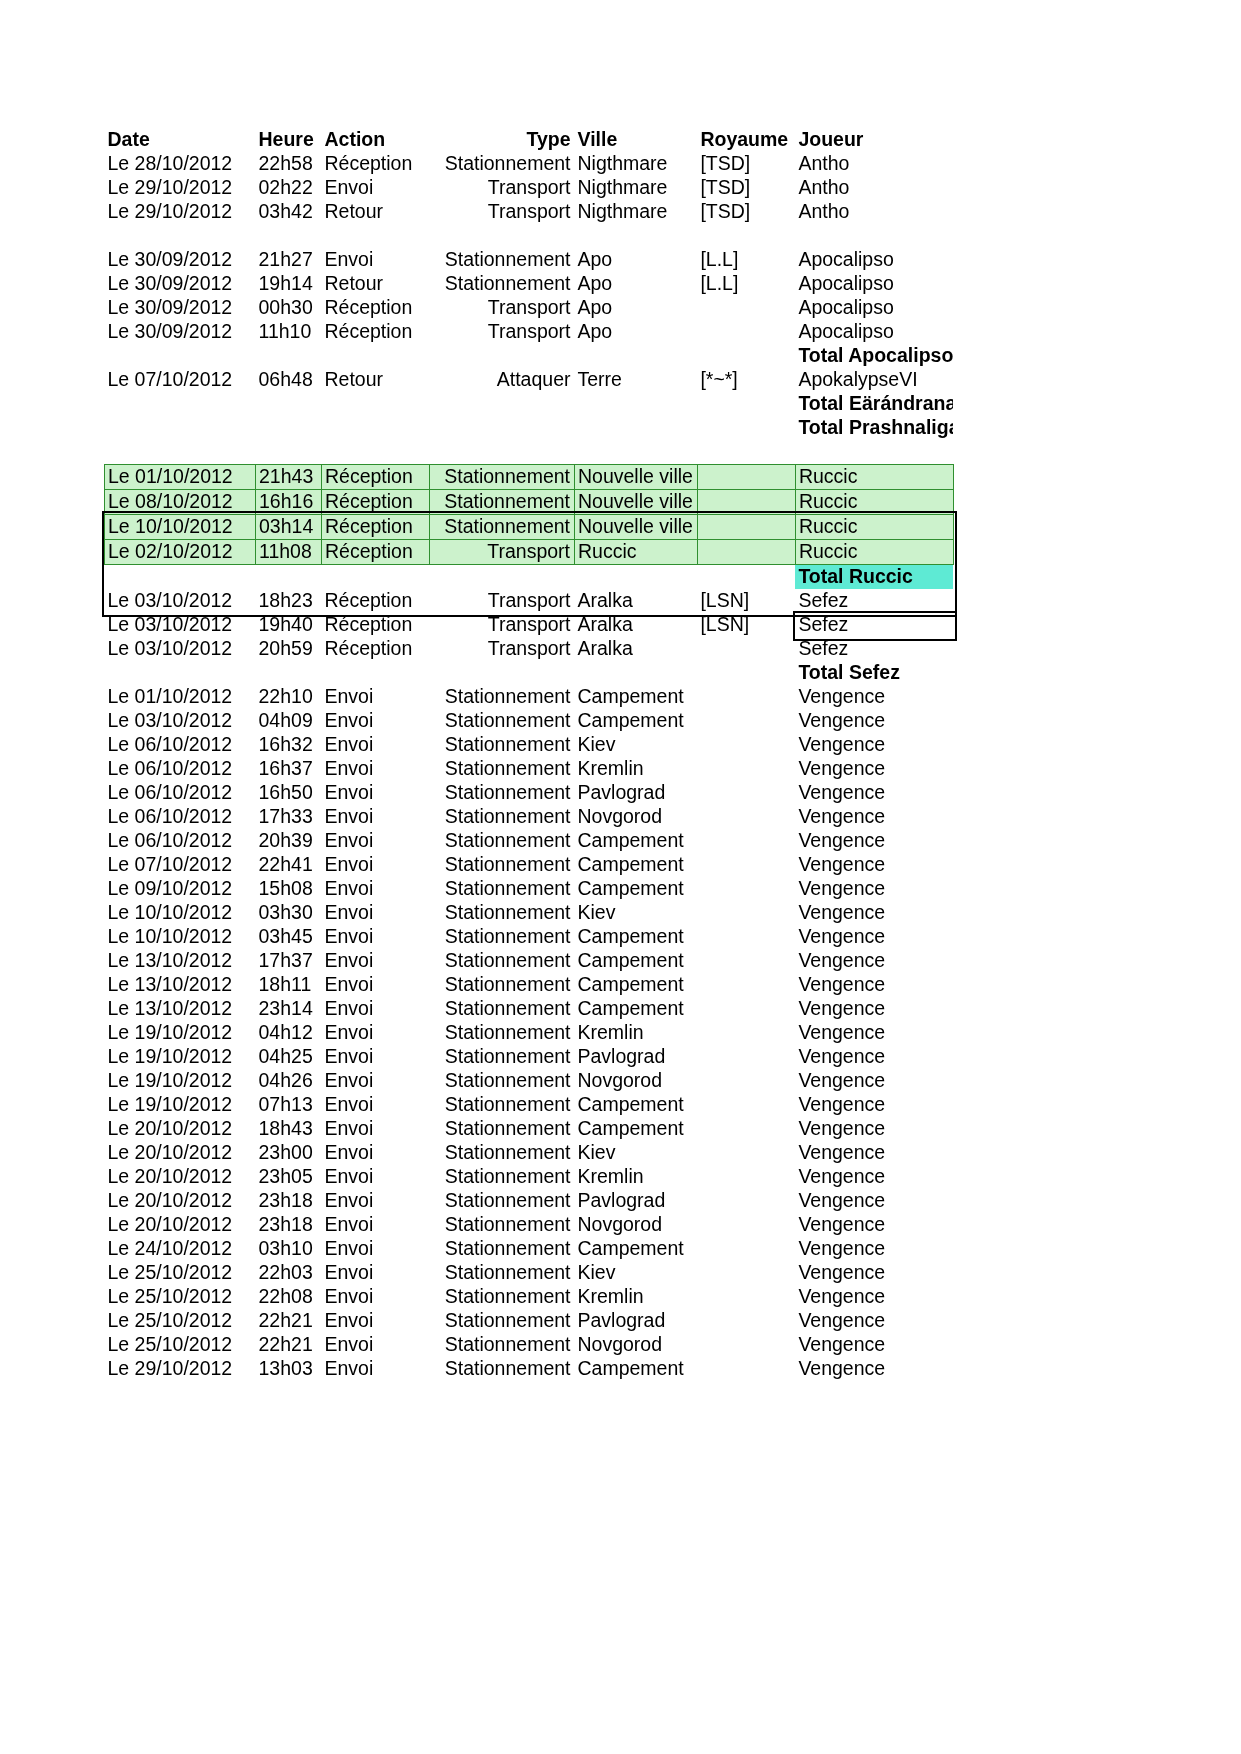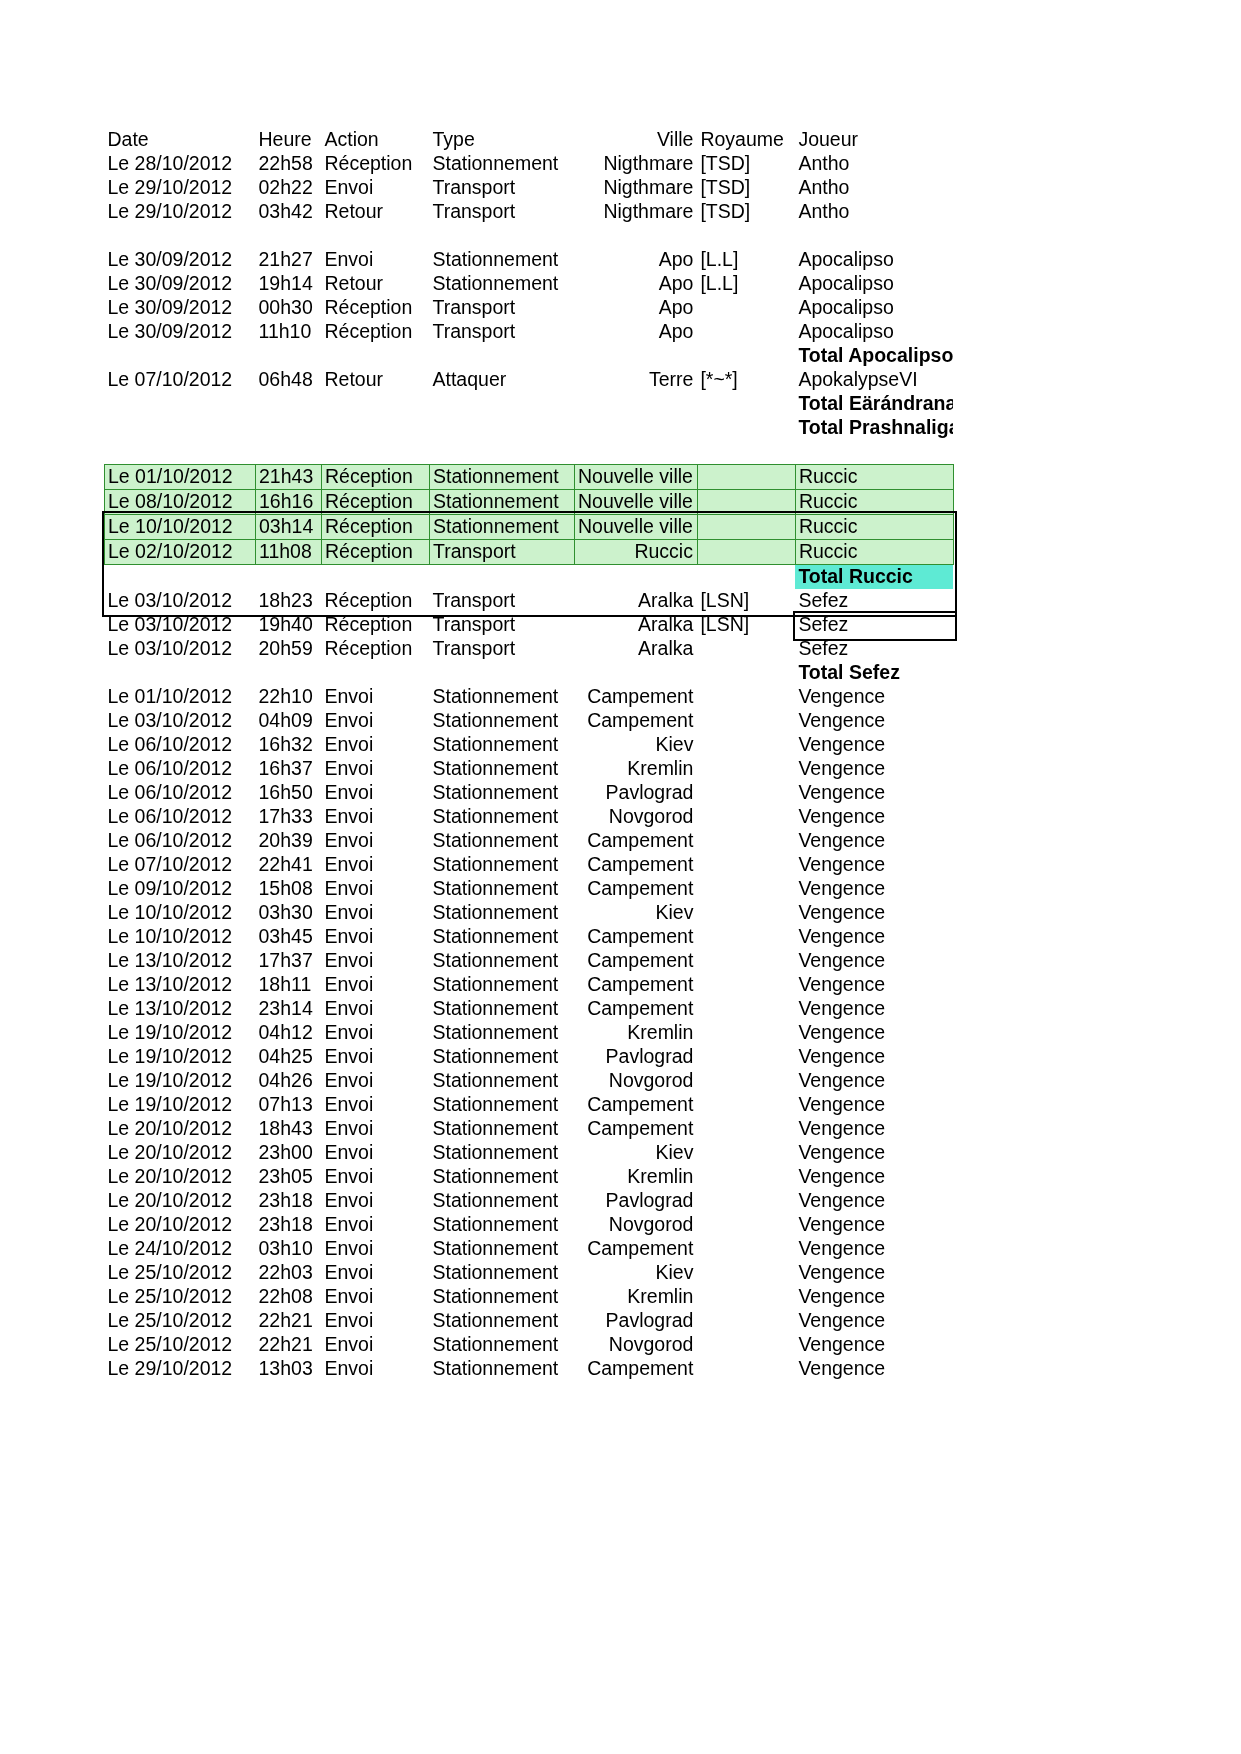--- a/index.html
+++ b/index.html
@@ -28,26 +28,26 @@
   table.grid td {
     padding: 2px 4px 2px 3px;
     white-space: nowrap;
     vertical-align: top;
     height: 20px;
   }
   
   .c-date   { width: 143px; }
   .c-heure  { width:  58px; margin-left: 39px; }
   .c-action { width: 100px; }
-  .c-type   { width: 137px; }
-  .c-ville  { width: 112px; text-align: right; }
+  .c-type   { width: 137px; text-align: right; }
+  .c-ville  { width: 112px; }
   .c-royaume{ width:  90px; }
   .c-joueur { width: 150px; }
 
-  .hdr td { font-weight: normal; }
+  .hdr td { font-weight: bold; }
   .total td { font-weight: bold; }
   .spacer td { height: 20px; padding: 0; }
 
   
   tr.sel td {
     background: #ccf2cc;
     border: 1px solid #2f8f2f;
   }
   tr.sel-total td.sel-total-cell {
     background: #5eead4;

